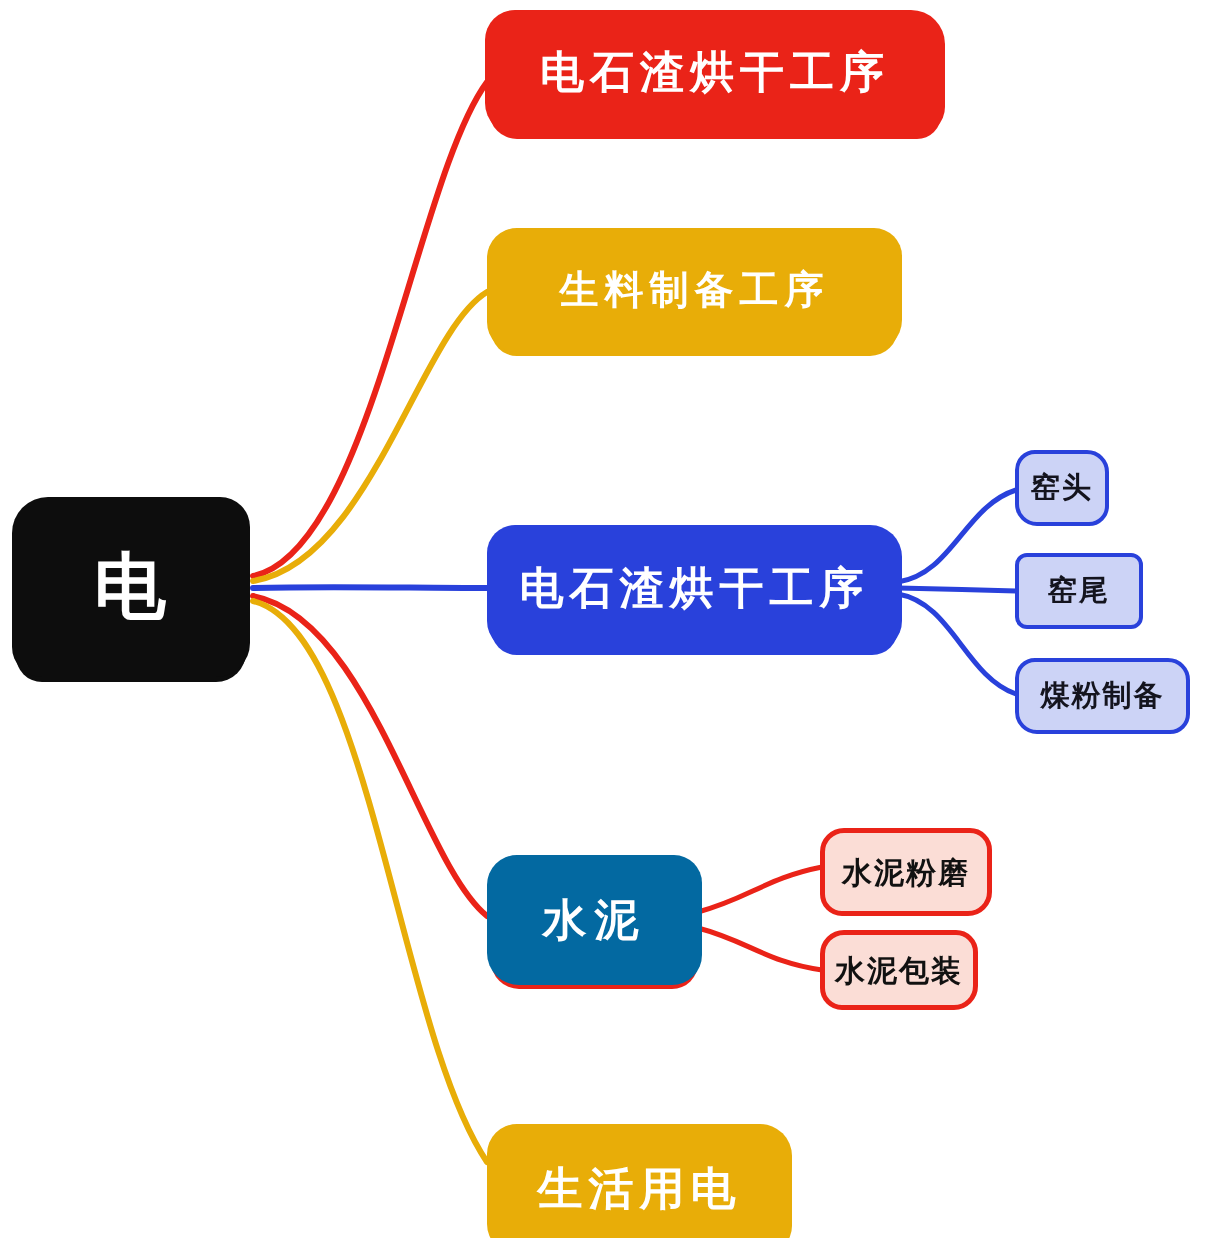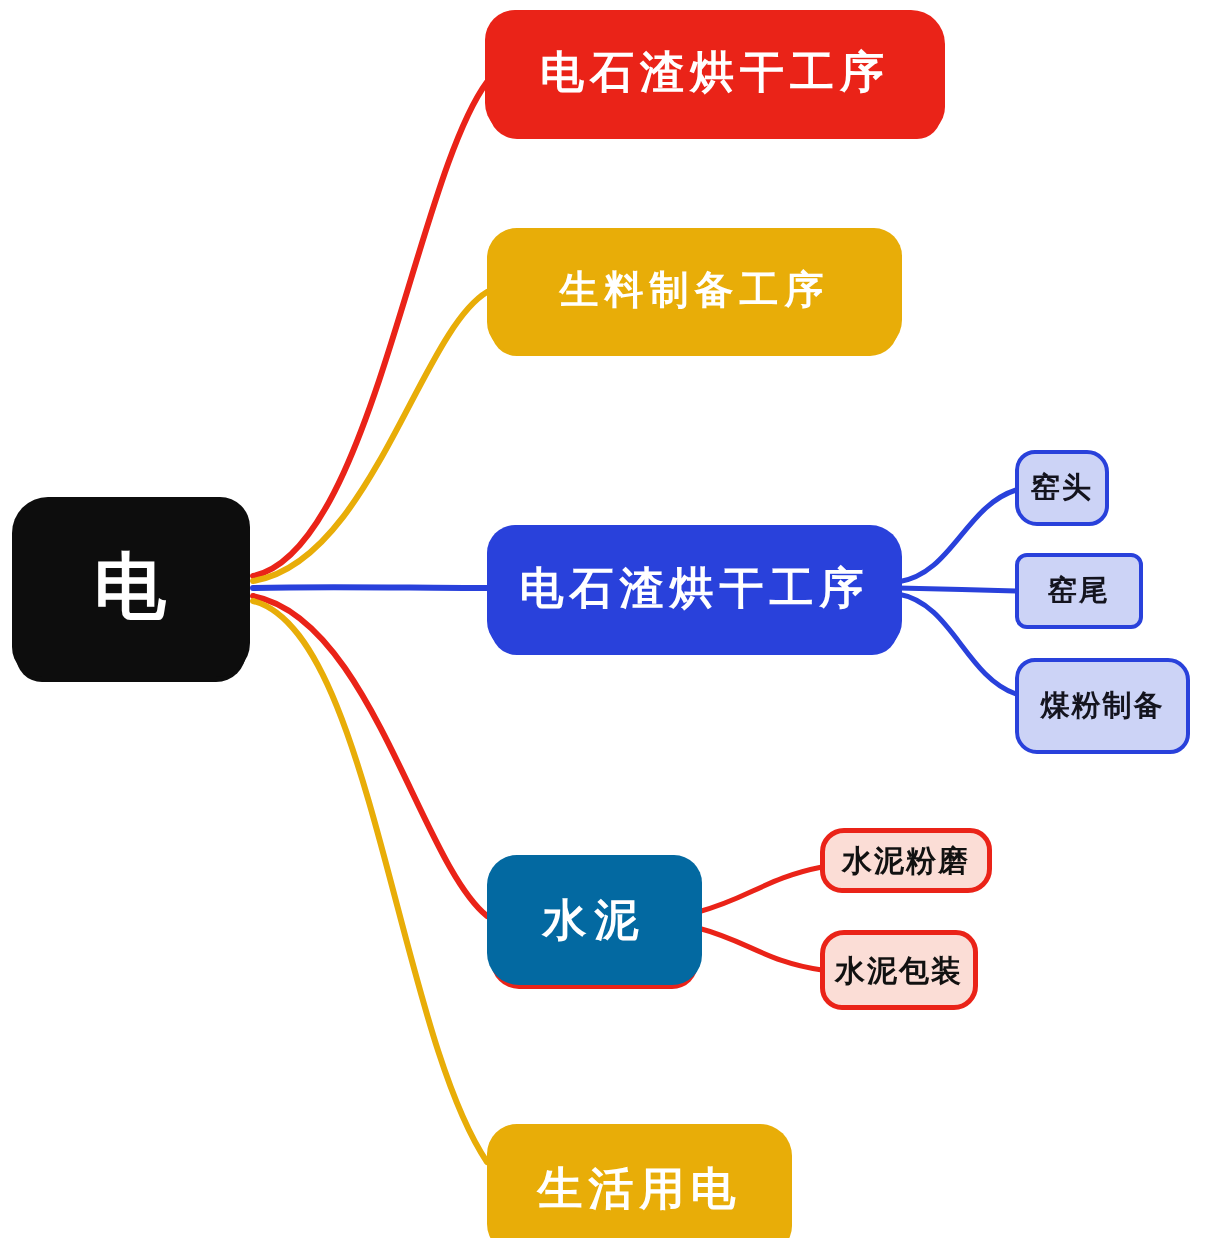--- a/index.html
+++ b/index.html
@@ -96,32 +96,32 @@
     background: #ccd3f6;
     border: 4px solid #2941db;
     color: #14141e;
     border-radius: 20px 22px 20px 22px;
     font-size: 29px;
     letter-spacing: 2px;
     font-weight: bold;
   }
   .node.c0 { left: 1015px; top: 450px; width: 94px; height: 76px; }
   .node.c1 { left: 1015px; top: 553px; width: 128px; height: 76px; border-radius: 12px; }
-  .node.c2 { left: 1015px; top: 658px; width: 175px; height: 96px; text-align: right; }
+  .node.c2 { left: 1015px; top: 658px; width: 175px; height: 76px; text-align: right; }
   
   .node.sub-pink {
     background: #fbddd6;
     border: 5px solid #ea2318;
     color: #111111;
     border-radius: 24px 22px 24px 22px;
     font-size: 30px;
     letter-spacing: 2px;
     font-weight: bold;
   }
-  .node.d0 { left: 820px; top: 828px; width: 172px; height: 65px; }
+  .node.d0 { left: 820px; top: 828px; width: 172px; height: 88px; }
   .node.d1 { left: 820px; top: 930px; width: 158px; height: 80px; }
 </style>
 </head>
 <body>
 
 <div class="canvas">
 
   <svg class="connectors" viewBox="0 0 1210 1238" xmlns="http://www.w3.org/2000/svg">
 
     <path d="M 253 576 C 370 552, 415 180, 487 82" fill="none" stroke="#ea2318" stroke-width="6" stroke-linecap="round"></path>

